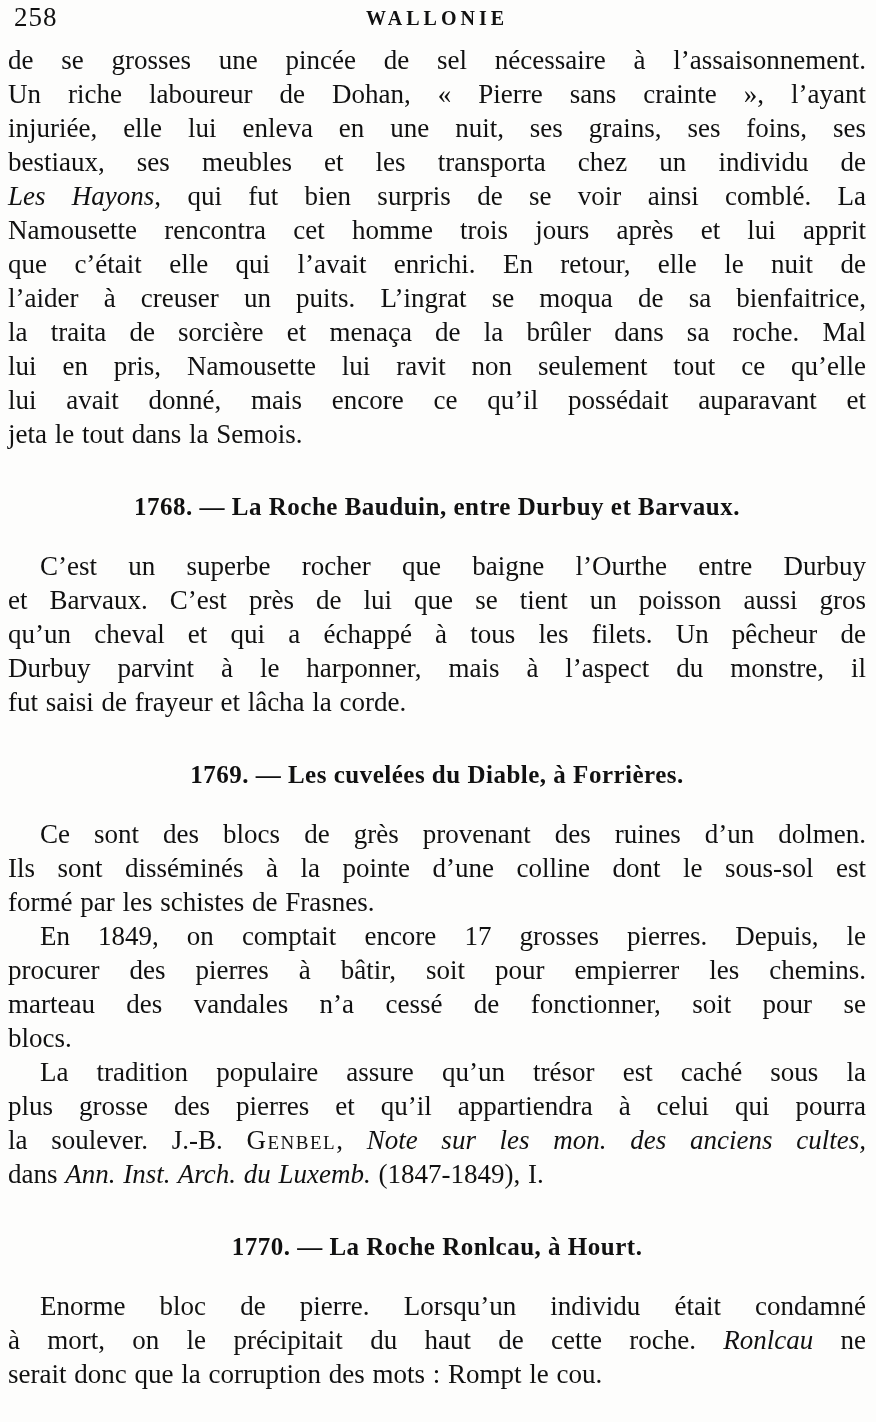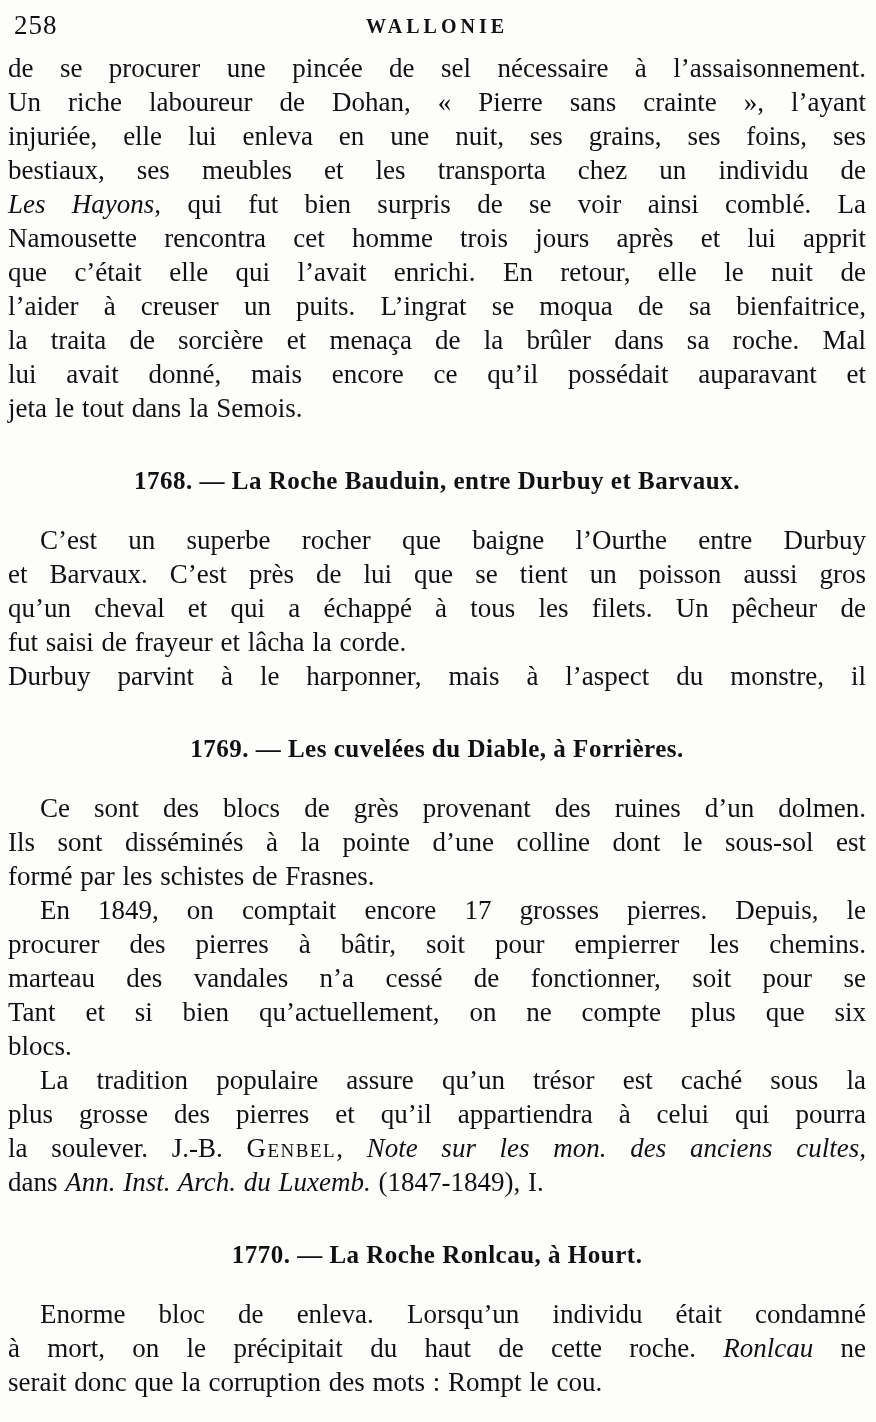--- a/index.html
+++ b/index.html
@@ -12,21 +12,21 @@
     font-family: "Liberation Serif", "DejaVu Serif", serif;
     color: var(--ink);
   }
   .page {
     position: relative;
     width: 876px;
     height: 1422px;
     margin: 0 auto;
     background: var(--paper);
     overflow: hidden;
-    padding: 8px 10px 0 8px;
+    padding: 0 10px 0 8px;
   }
   
   .pagehead {
     position: relative;
     height: 34px;
     padding-top: 4px;
   }
   .pagenum {
     position: absolute;
     left: 6px;
@@ -73,59 +73,59 @@
 </head>
 <body>
 
 <div class="page">
   <div class="pagehead">
     <span class="pagenum">258</span>
     <span class="runtitle">WALLONIE</span>
   </div>
   <div class="content">
       <div class="paragraph">
-        <div class="line"><span>de se procurer une pincée de sel nécessaire à l’assaisonnement.</span></div>
+        <div class="line"><span>de se grosses une pincée de sel nécessaire à l’assaisonnement.</span></div>
         <div class="line"><span>Un riche laboureur de Dohan, « Pierre sans crainte », l’ayant</span></div>
         <div class="line"><span>injuriée, elle lui enleva en une nuit, ses grains, ses foins, ses</span></div>
         <div class="line"><span>bestiaux, ses meubles et les transporta chez un individu de</span></div>
         <div class="line"><span class="it">Les Hayons</span><span>, qui fut bien surpris de se voir ainsi comblé. La</span></div>
         <div class="line"><span>Namousette rencontra cet homme trois jours après et lui apprit</span></div>
         <div class="line"><span>que c’était elle qui l’avait enrichi. En retour, elle le nuit de</span></div>
         <div class="line"><span>l’aider à creuser un puits. L’ingrat se moqua de sa bienfaitrice,</span></div>
         <div class="line"><span>la traita de sorcière et menaça de la brûler dans sa roche. Mal</span></div>
+        <div class="line"><span>lui en pris, Namousette lui ravit non seulement tout ce qu’elle</span></div>
         <div class="line"><span>lui avait donné, mais encore ce qu’il possédait auparavant et</span></div>
         <div class="line last"><span>jeta le tout dans la Semois.</span></div>
       </div>
       <div class="heading">1768. — La Roche Bauduin, entre Durbuy et Barvaux.</div>
       <div class="paragraph">
         <div class="line indented"><span>C’est un superbe rocher que baigne l’Ourthe entre Durbuy</span></div>
         <div class="line"><span>et Barvaux. C’est près de lui que se tient un poisson aussi gros</span></div>
         <div class="line"><span>qu’un cheval et qui a échappé à tous les filets. Un pêcheur de</span></div>
+        <div class="line"><span>Durbuy parvint à le harponner, mais à l’aspect du monstre, il</span></div>
         <div class="line last"><span>fut saisi de frayeur et lâcha la corde.</span></div>
-        <div class="line"><span>Durbuy parvint à le harponner, mais à l’aspect du monstre, il</span></div>
       </div>
       <div class="heading">1769. — Les cuvelées du Diable, à Forrières.</div>
       <div class="paragraph">
         <div class="line indented"><span>Ce sont des blocs de grès provenant des ruines d’un dolmen.</span></div>
         <div class="line"><span>Ils sont disséminés à la pointe d’une colline dont le sous-sol est</span></div>
         <div class="line last"><span>formé par les schistes de Frasnes.</span></div>
       </div>
       <div class="paragraph">
         <div class="line indented"><span>En 1849, on comptait encore 17 grosses pierres. Depuis, le</span></div>
         <div class="line"><span>procurer des pierres à bâtir, soit pour empierrer les chemins.</span></div>
         <div class="line"><span>marteau des vandales n’a cessé de fonctionner, soit pour se</span></div>
-        <div class="line"><span>Tant et si bien qu’actuellement, on ne compte plus que six</span></div>
         <div class="line last"><span>blocs.</span></div>
       </div>
       <div class="paragraph">
         <div class="line indented"><span>La tradition populaire assure qu’un trésor est caché sous la</span></div>
         <div class="line"><span>plus grosse des pierres et qu’il appartiendra à celui qui pourra</span></div>
         <div class="line"><span>la soulever. J.-B. </span><span class="sc">Genbel</span><span>, </span><span class="it">Note sur les mon. des anciens cultes,</span></div>
         <div class="line last"><span>dans </span><span class="it">Ann. Inst. Arch. du Luxemb.</span><span> (1847-1849), I.</span></div>
       </div>
       <div class="heading">1770. — La Roche Ronlcau, à Hourt.</div>
       <div class="paragraph">
-        <div class="line indented"><span>Enorme bloc de enleva. Lorsqu’un individu était condamné</span></div>
+        <div class="line indented"><span>Enorme bloc de pierre. Lorsqu’un individu était condamné</span></div>
         <div class="line"><span>à mort, on le précipitait du haut de cette roche. </span><span class="it">Ronlcau</span><span> ne</span></div>
         <div class="line last"><span>serait donc que la corruption des mots : Rompt le cou.</span></div>
       </div>
     </div>
 </div>
 
 </body></html>

